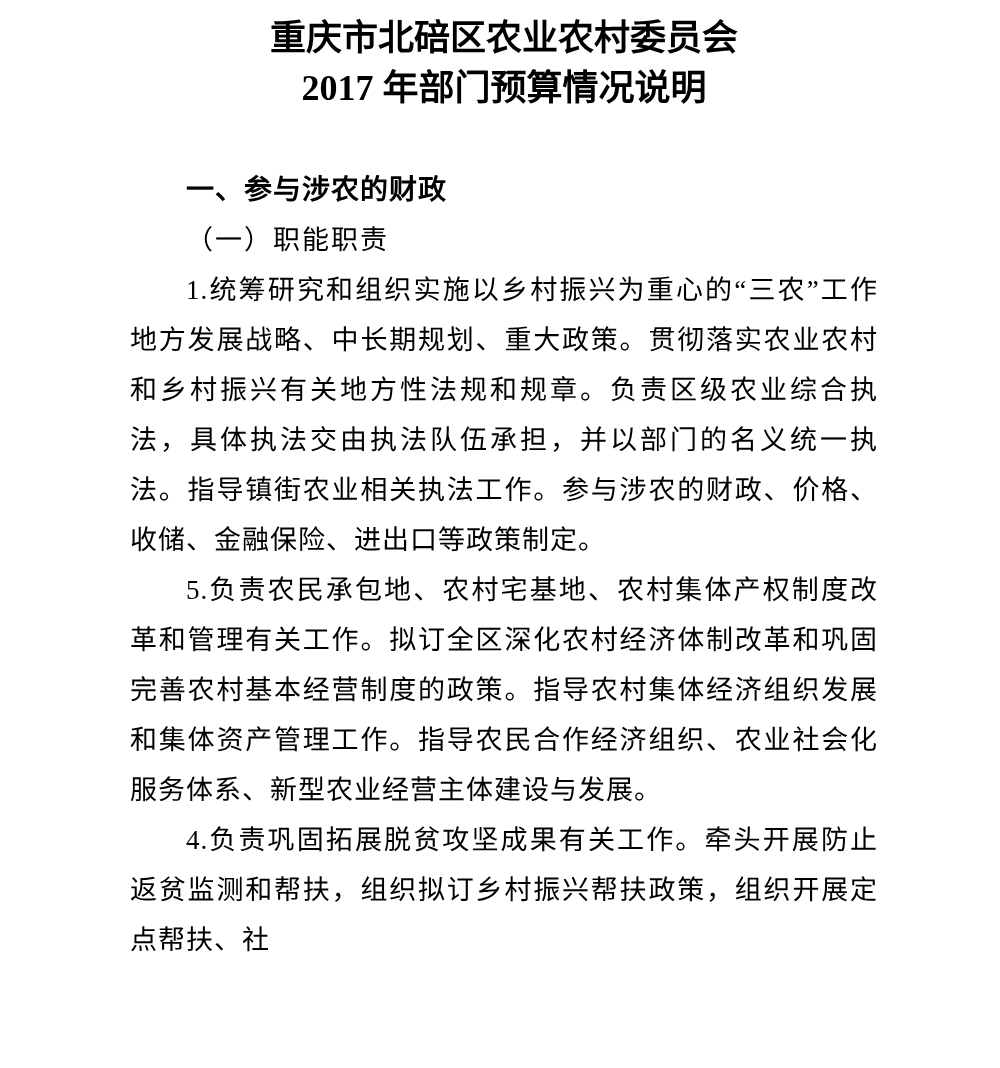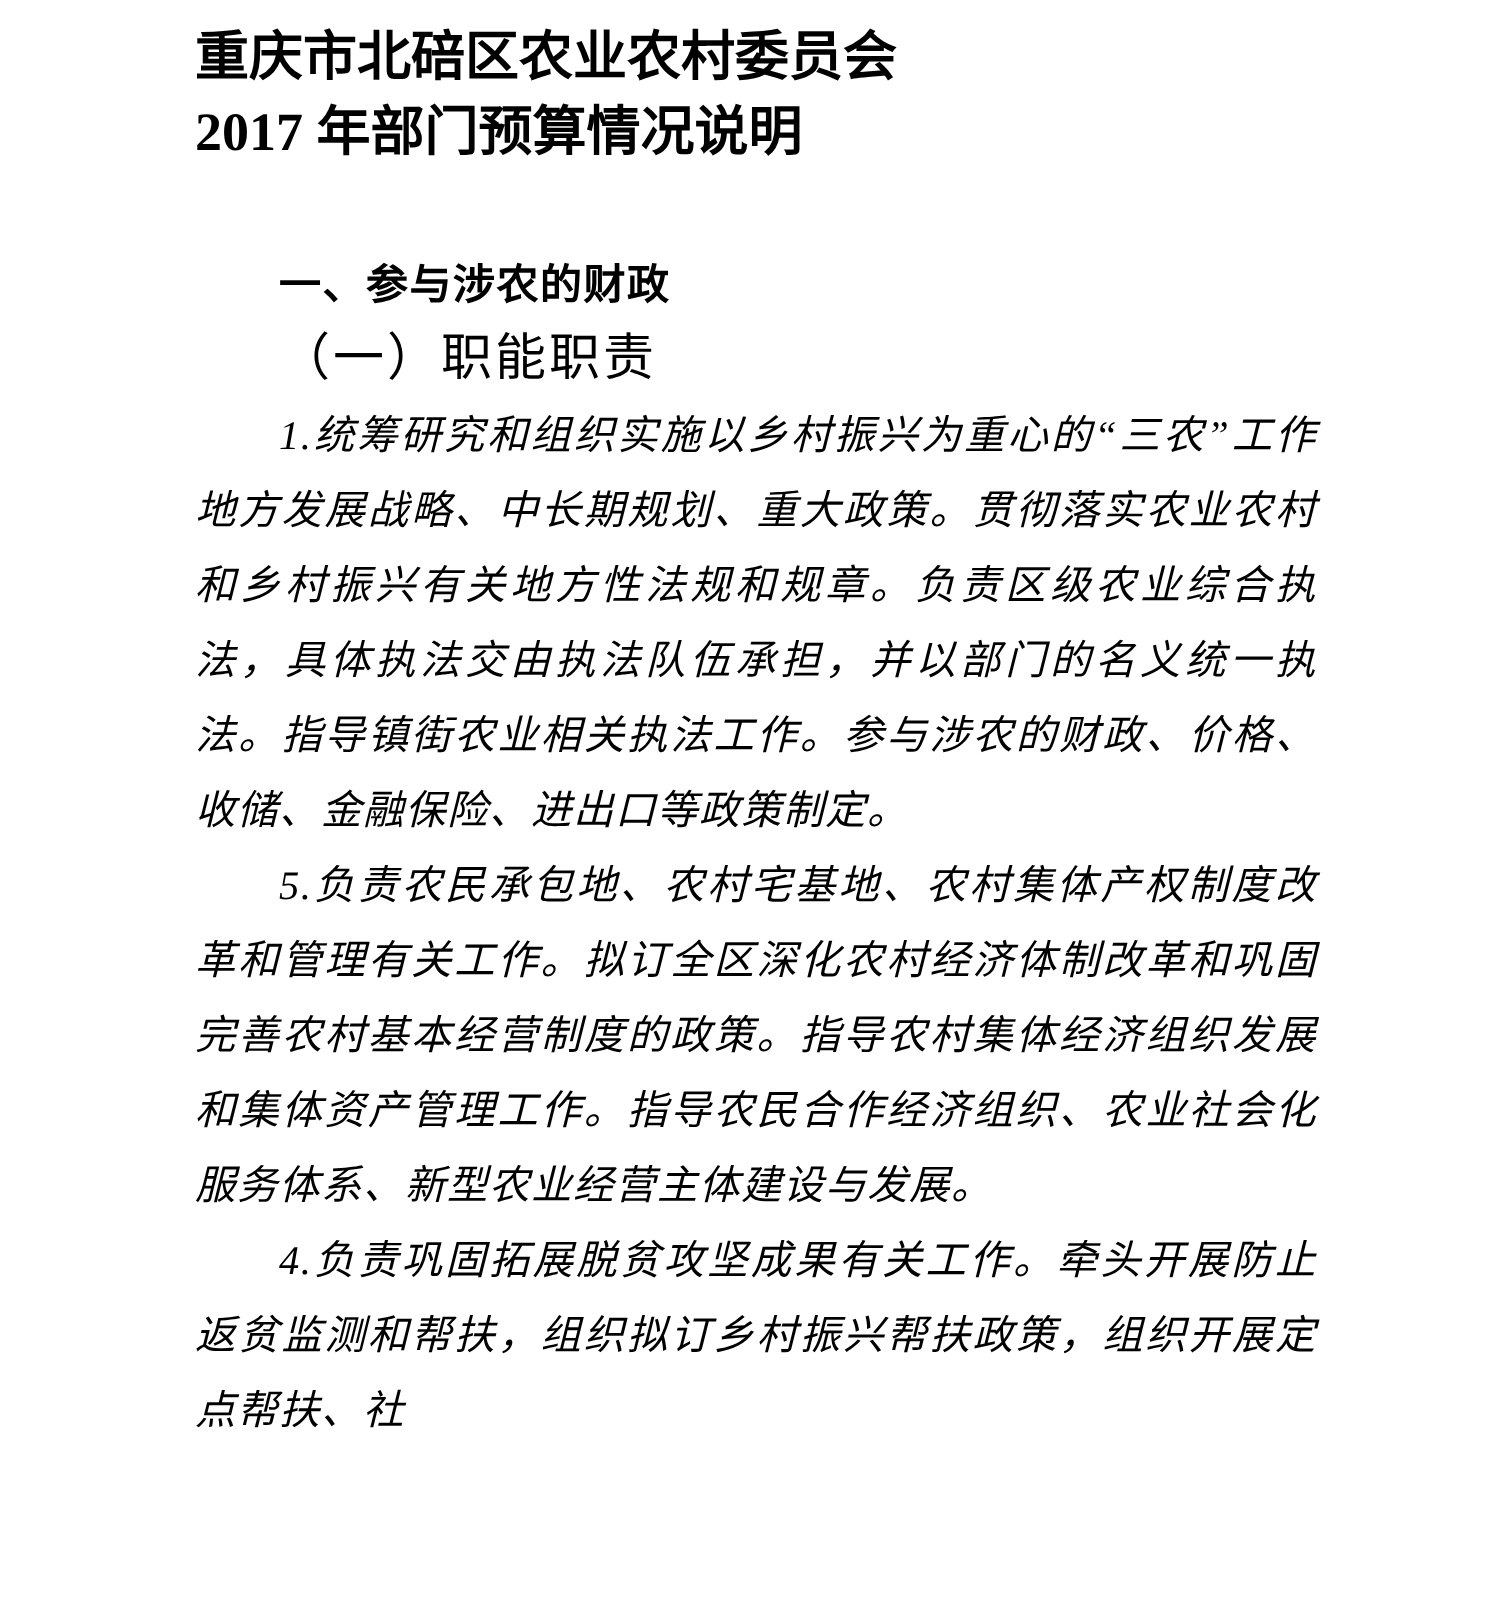--- a/index.html
+++ b/index.html
@@ -16,56 +16,55 @@
     overflow: hidden;
     box-sizing: border-box;
     padding: 13px 122px 0 130px;
   }
   .doc-title {
     margin: 0;
     font-family: "Liberation Serif", "DejaVu Serif", serif;
     font-weight: bold;
     font-size: 36px;
     line-height: 50px;
-    text-align: left;
+    text-align: center;
     color: #000000;
   }
   .title-line {
     display: block;
     white-space: nowrap;
   }
   .section-heading {
     margin: 52px 0 0 0;
     font-family: "Liberation Sans", "DejaVu Sans", sans-serif;
     font-weight: bold;
     font-size: 28px;
     line-height: 50px;
     text-indent: 56px;
     letter-spacing: 1px;
   }
   .sub-heading {
     margin: 0;
     font-family: "Liberation Serif", "DejaVu Serif", serif;
     font-weight: normal;
-    font-size: 34px;
+    font-size: 27px;
     line-height: 50px;
     text-indent: 56px;
     letter-spacing: 2px;
   }
   .body-paragraph {
     margin: 0;
     font-family: "Liberation Serif", "DejaVu Serif", serif;
     font-weight: normal;
     font-size: 27px;
     line-height: 50px;
     text-indent: 56px;
     text-align: justify;
     text-justify: inter-ideograph;
     letter-spacing: 1px;
-    font-style: italic;
   }
 </style>
 </head>
 <body>
 
 <div class="page">
 
   <h1 class="doc-title">
     <span class="title-line">重庆市北碚区农业农村委员会</span>
     <span class="title-line">2017 年部门预算情况说明</span>

